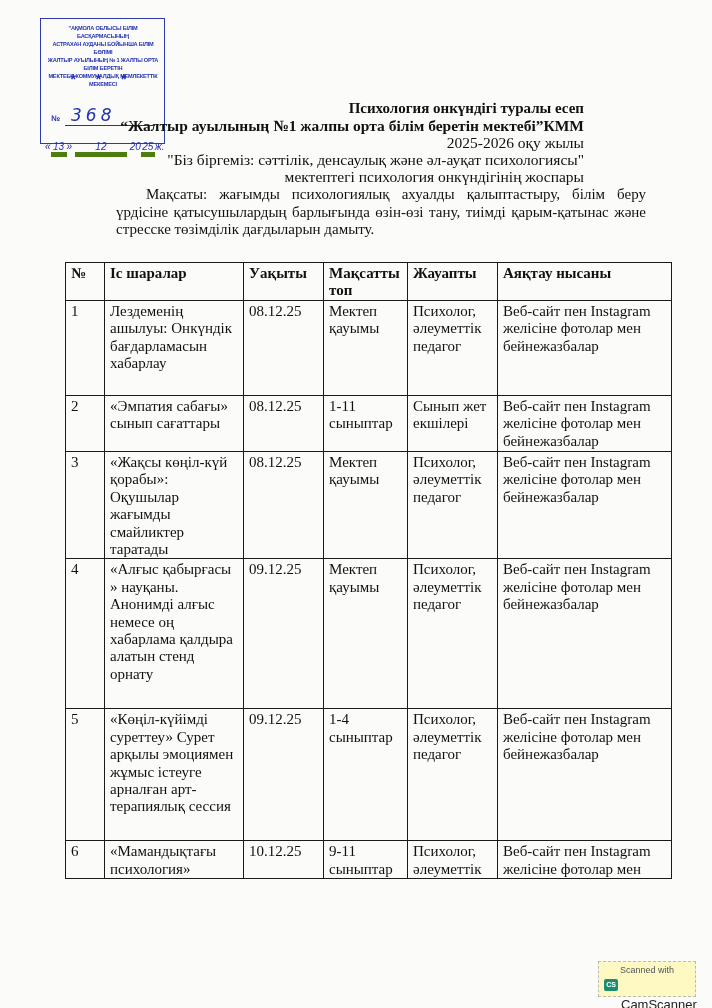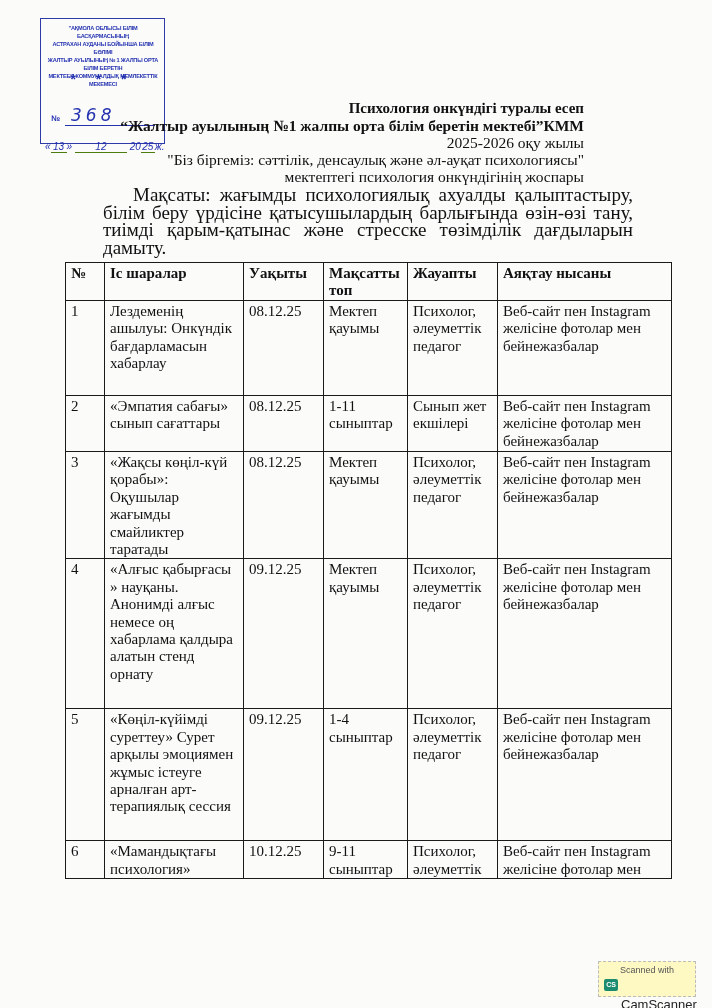--- a/index.html
+++ b/index.html
@@ -12,28 +12,28 @@
     position:absolute; left:40px; top:18px; width:123px; height:124px;
     border:1.5px solid #2d3aa8; border-right-width:1.5px;
     color:#2432b0; font-family:"Liberation Sans", sans-serif;
   }
   .stamp .lines { position:absolute; left:2px; top:5px; width:120px; text-align:center; font-size:5.6px; line-height:8px; font-weight:bold; letter-spacing:-0.2px; }
   .stamp .stars { position:absolute; left:0; top:52px; width:100%; text-align:center; font-size:14px; font-weight:bold; letter-spacing:8px; }
   .stamp .num-label { position:absolute; left:10px; top:95px; font-size:8px; font-weight:bold; }
   .stamp .num-line { position:absolute; left:24px; top:106px; width:90px; border-bottom:1px solid #2432b0; }
   .stamp .num-val { position:absolute; left:30px; top:86px; font-size:17px; font-style:italic; font-family:"DejaVu Sans", sans-serif; letter-spacing:4px; }
   .stamp .date { position:absolute; left:4px; top:122px; font-size:10px; font-style:italic; white-space:nowrap; }
-  .stamp .date .u { display:inline-block; border-bottom:1px solid #4d7c0f; text-align:center; }
+  .stamp .date .u { display:inline-block; border-bottom:5px solid #4d7c0f; text-align:center; }
   .head { position:absolute; left:0; width:584px; text-align:right; font-size:15.5px; line-height:17px; }
   .title { top:100px; font-weight:bold; font-size:15px; }
   .school { top:117px;font-weight:bold; }
   .year { top:134px; }
   .theme { top:151px; }
   .plan { top:168px; }
-  .goal { position:absolute; left:103px; top:186px; width:560px; font-size:19px; line-height:17.5px; text-align:justify; text-indent:30px; margin-left:-30px; padding-left:30px; box-sizing:border-box; }
+  .goal { position:absolute; left:116px; top:186px; width:560px; font-size:15px; line-height:17.5px; text-align:justify; text-indent:30px; margin-left:-30px; padding-left:30px; box-sizing:border-box; }
   table {
     position:absolute; left:65px; top:262px; width:606px;
     border-collapse:collapse; table-layout:fixed; font-size:15px; line-height:17.4px;
   }
   td, th { border:1.3px solid #1a1a1a; vertical-align:top; padding:2px 5px 0 5px; text-align:left; }
   th { font-weight:bold; height:35px; }
   tr.r1 td { height:92px; }
   tr.r2 td { height:53px; }
   tr.r3 td { height:104px; }
   tr.r4 td { height:147px; }

